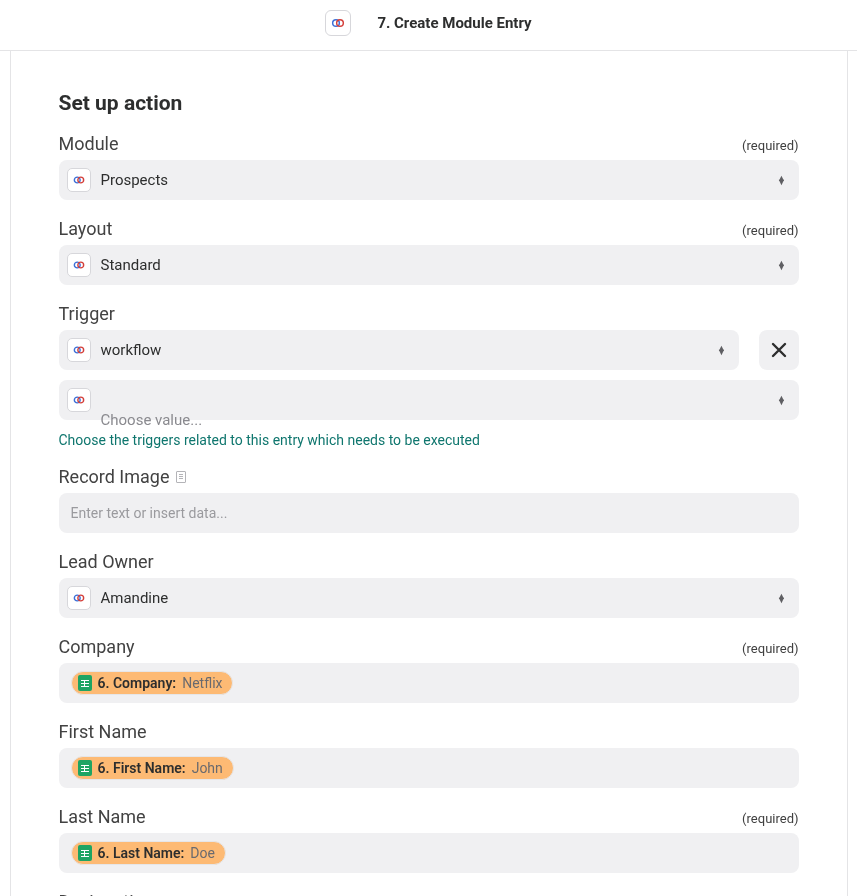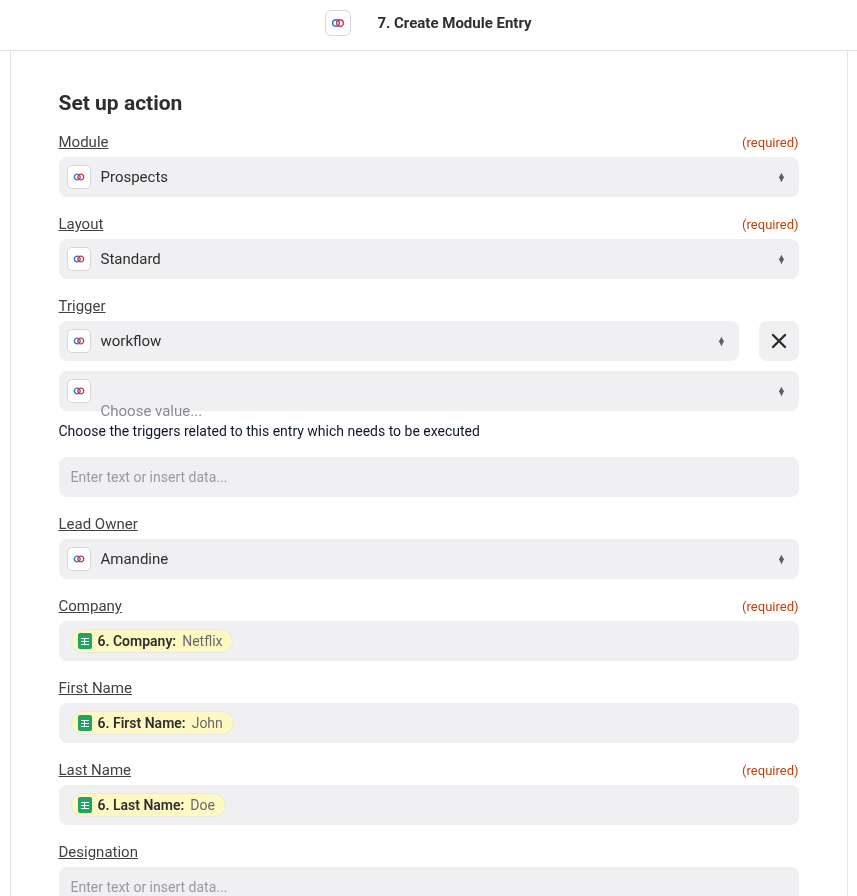--- a/index.html
+++ b/index.html
@@ -49,32 +49,31 @@
     color: #2d2e2e;
   }
   .field-block { margin-bottom: 18px; }
   .label-row {
     display: flex;
     justify-content: space-between;
     align-items: baseline;
     margin-bottom: 6px;
   }
   .field-label {
-    font-size: 15px;
+    font-size: 18px;
     color: #424242;
-    text-decoration: underline;
   }
   .field-label.with-icon {
     display: flex;
     align-items: center;
     gap: 6px;
   }
   .required-tag {
     font-size: 13px;
-    color: #c2410c;
+    color: #404040;
     margin-left: 28px;
   }
   .select-control {
     background: #f0f0f2;
     border-radius: 8px;
     height: 40px;
     display: flex;
     align-items: center;
     padding: 0 12px 0 8px;
     position: relative;
@@ -118,40 +117,40 @@
     border-radius: 8px;
     background: #f0f0f2;
     display: flex;
     align-items: center;
     justify-content: center;
     cursor: pointer;
     color: #2d2e2e;
   }
   .helper-text {
     font-size: 14px;
-    color: #0f172a;
+    color: #0f766e;
     margin-top: 12px;
   }
   .text-input-control {
     background: #f0f0f2;
     border-radius: 8px;
     min-height: 40px;
     display: flex;
     align-items: center;
     padding: 6px 12px;
     gap: 8px;
   }
   .text-input-control .placeholder-text {
     color: #9a9a9e;
     font-size: 14px;
   }
   .pill {
     display: inline-flex;
     align-items: center;
-    background: #fef9c3;
+    background: #fdba74;
     border: 1px solid #e6e6e8;
     border-radius: 14px;
     padding: 3px 10px 3px 6px;
     gap: 6px;
     font-size: 14px;
   }
   .pill .pill-label { font-weight: 600; color: #2d2e2e; }
   .pill .pill-value { color: #6a6a6e; }
   .sheets-icon {
     width: 14px;
@@ -277,20 +276,26 @@
           <path d="M10 8a5 5 0 1 1 10 0 5 5 0 1 1-10 0" fill="none" stroke="#d43f3a" stroke-width="2.4"></path>
         </svg>
       </span>
       <span class="value placeholder">Choose value...</span>
       <span class="updown">▲<br>▼</span>
     </div>
     <div class="helper-text">Choose the triggers related to this entry which needs to be executed</div>
   </div>
 
   <div class="field-block">
+    <div class="label-row">
+      <span class="field-label with-icon">
+        <span>Record Image</span>
+        <span class="doc-icon"></span>
+      </span>
+    </div>
     <div class="text-input-control">
       <span class="placeholder-text">Enter text or insert data...</span>
     </div>
   </div>
 
   <div class="field-block">
     <div class="label-row">
       <span class="field-label">Lead Owner</span>
     </div>
     <div class="select-control">

